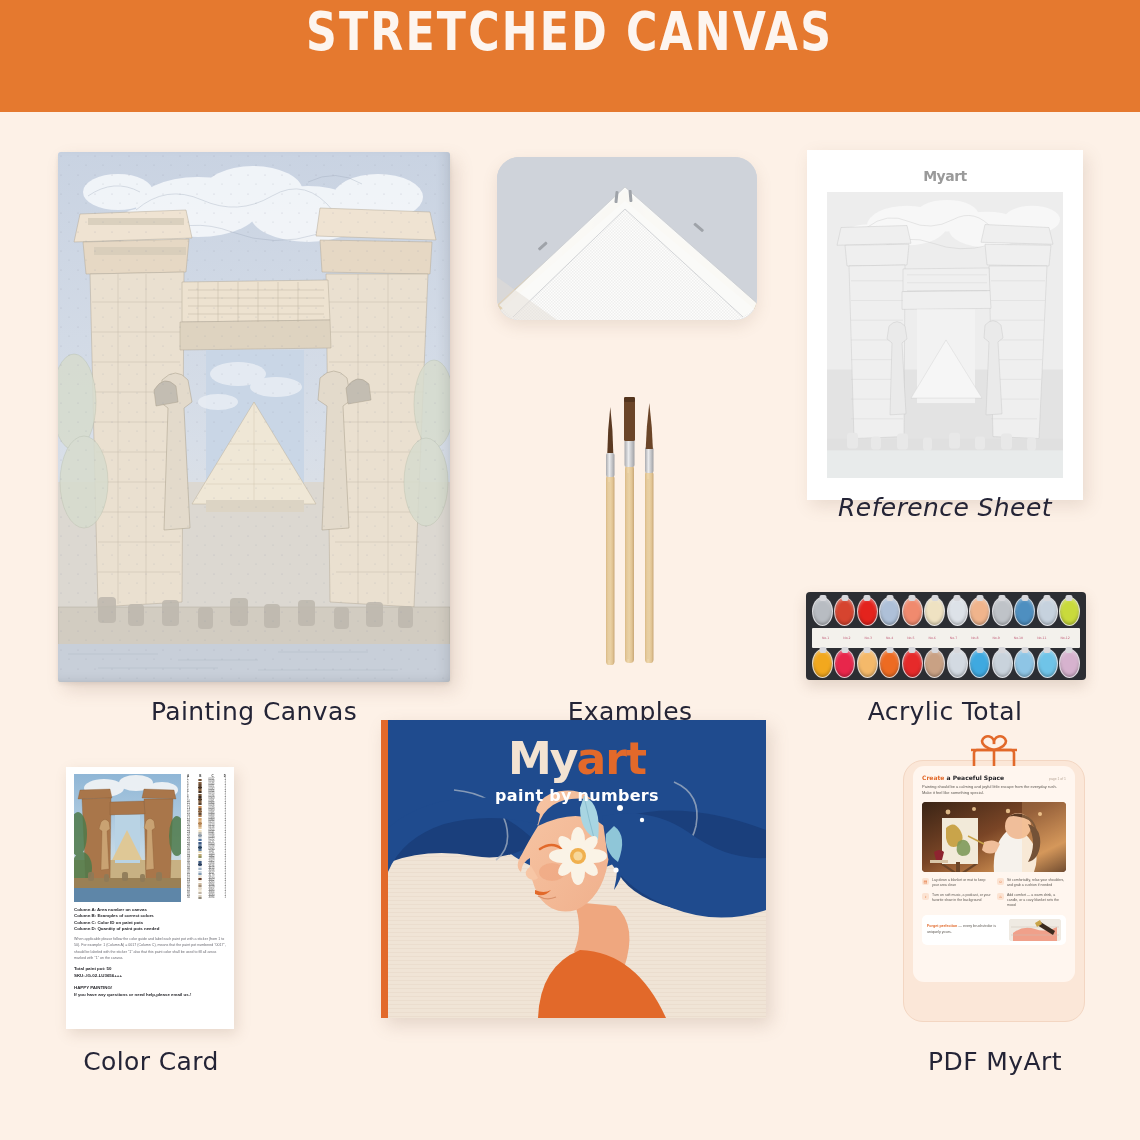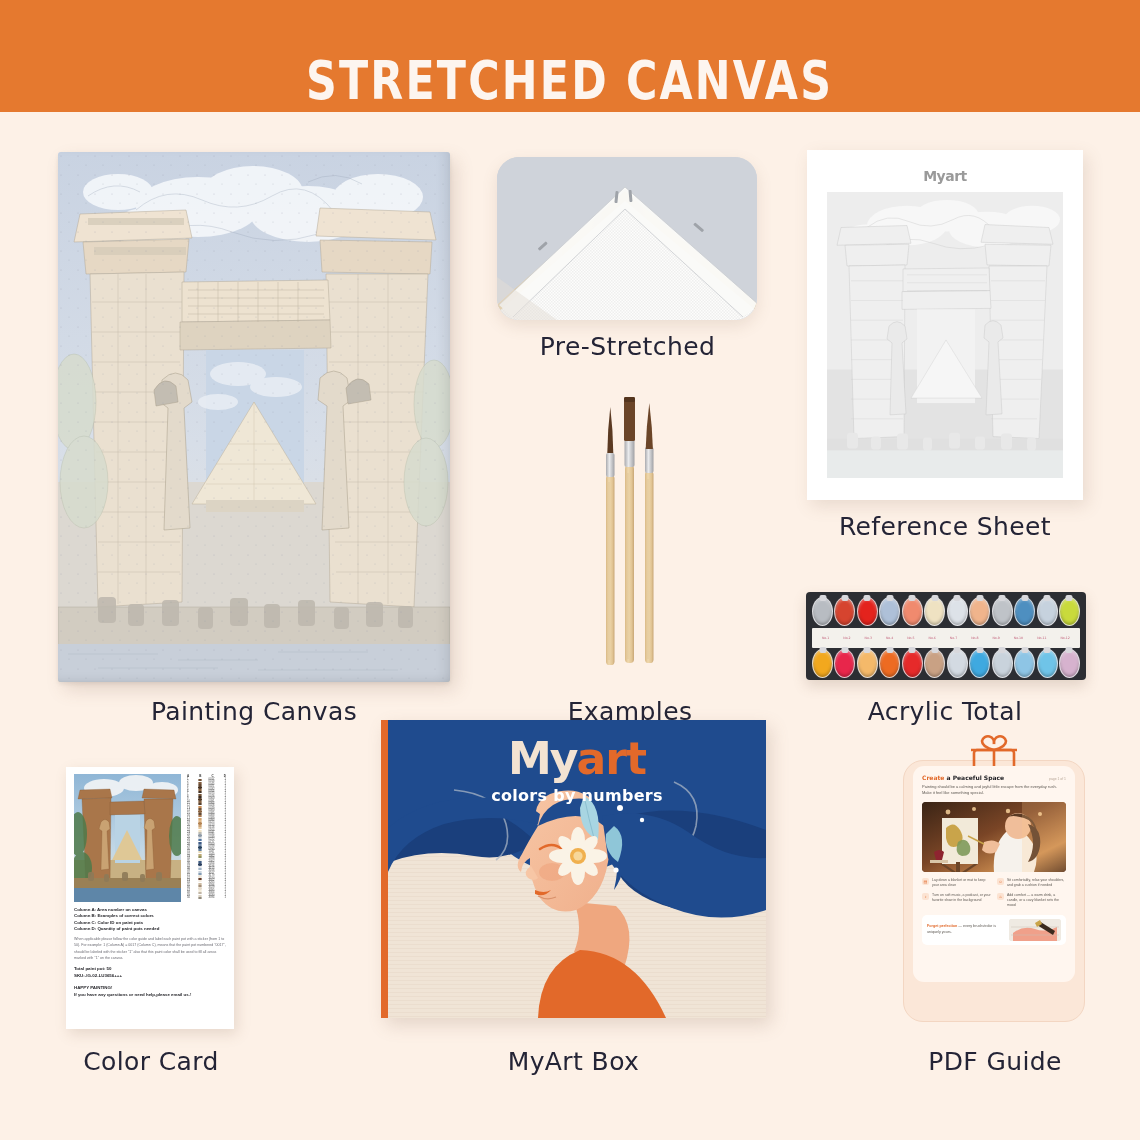--- a/index.html
+++ b/index.html
@@ -7,21 +7,21 @@
     width: 1140px; height: 1140px;
     background: #FDF1E7;
     font-family: "Liberation Sans", sans-serif;
     overflow: hidden; position: relative;
   }
 
   
   .header {
     width: 1140px; height: 112px;
     background: #E5792F;
-    display: flex; align-items: flex-end; justify-content: center;
+    display: flex; align-items: flex-start; justify-content: center;
   }
   .header-title {
     color: #FDF5EF;
     font-size: 54px;
     font-weight: 700;
     letter-spacing: 2.5px;
     font-family: "DejaVu Sans Condensed", "Liberation Sans Narrow", "Liberation Sans", sans-serif;
     transform: scaleX(0.88);
   }
 
@@ -72,21 +72,21 @@
     box-shadow: 4px 6px 16px rgba(130,100,80,.16);
     padding: 18px 20px 22px 20px;
     display: flex; flex-direction: column; align-items: center;
   }
   .ref-logo {
     font-size: 14px; font-weight: 700; color: #9a9a9a;
     letter-spacing: -.5px; margin-bottom: 8px;
     font-family: "DejaVu Sans", sans-serif;
   }
   .ref-art { flex: 1; width: 100%; background: #ECECEC; position: relative; overflow: hidden; }
-  .cap-ref { left: 790px; top: 400px; width: 310px; }
+  .cap-ref { left: 790px; top: 381px; width: 310px; font-style: italic; }
 
   
   .brush-wrap { left: 568px; top: 275px; width: 125px; height: 290px; }
   .cap-brush { left: 490px; top: 585px; width: 280px; }
 
   
   .paint-wrap { left: 806px; top: 480px; width: 280px; height: 88px; }
   .paint-tray {
     width: 100%; height: 100%;
     background: #2C2E33;
@@ -346,21 +346,20 @@
         <g fill="#9FA3A9">
           <rect x="118" y="34" width="3" height="12" rx="1" transform="rotate(6 119 40)"></rect>
           <rect x="132" y="33" width="3" height="12" rx="1" transform="rotate(-5 133 39)"></rect>
           <rect x="40" y="88" width="11" height="3" rx="1" transform="rotate(-42 45 89)"></rect>
           <rect x="196" y="69" width="12" height="3" rx="1" transform="rotate(40 202 70)"></rect>
         </g>
         <path d="M0 120 L0 163 L60 163 Z" fill="#E4DED6" opacity=".5"></path>
       </svg>
     </div>
   </div>
-  <div class="cell caption cap-pre">Pre-Stretched</div>
 
   <div class="cell ref-wrap">
     <div class="ref-paper">
       <div class="ref-logo">Myart</div>
       <div class="ref-art">
         <svg viewBox="0 0 236 290" width="100%" height="100%" preserveAspectRatio="none">
           <rect width="236" height="290" fill="#EDEDED"></rect>
           <g fill="#F7F7F7">
             <ellipse cx="80" cy="34" rx="40" ry="20"></ellipse>
               <ellipse cx="120" cy="24" rx="32" ry="16"></ellipse>
@@ -954,25 +953,24 @@
         </g>
 
         <g fill="#FFFFFF">
           <circle cx="232" cy="88" r="3"></circle>
             <circle cx="254" cy="100" r="2.2"></circle>
             <circle cx="228" cy="150" r="2.6"></circle>
         </g>
       </svg>
       <div class="box-logo">
         <span class="logo-my">My</span><span class="logo-art">art</span>
-        <span class="logo-sub">colors by numbers</span>
+        <span class="logo-sub">paint by numbers</span>
       </div>
     </div>
   </div>
-  <div class="cell caption cap-box">MyArt Box</div>
 
   <div class="cell pdf-wrap">
     <div class="pdf-card"></div>
     <svg class="pdf-gift" width="56" height="46" viewBox="0 0 56 46">
       <g fill="none" stroke="#E2692A" stroke-width="2.6">
         <rect x="8" y="18" width="40" height="26" rx="3"></rect>
         <path d="M5 18 h46"></path>
         <path d="M28 18 v26"></path>
         <path d="M28 18 q-12-3 -12-9 a6 6 0 0 1 12 3"></path>
         <path d="M28 18 q12-3 12-9 a6 6 0 0 0 -12 3"></path>
@@ -1065,15 +1063,15 @@
             <g stroke="#C9C2B6" stroke-width=".5" fill="none">
                 <path d="M2 8h48M2 16h48"></path>
               </g>
             <path d="M30 2 L46 12 L44 16 L28 6Z" fill="#3A2A1E"></path>
             <path d="M26 4 L31 1 L33 5 L28 8Z" fill="#C9A44A"></path>
           </svg>
         </div>
       </div>
     </div>
   </div>
-  <div class="cell caption cap-pdf">PDF Guide</div>
+  <div class="cell caption cap-pdf">PDF MyArt</div>
 
 </div>
 
 </body></html>

